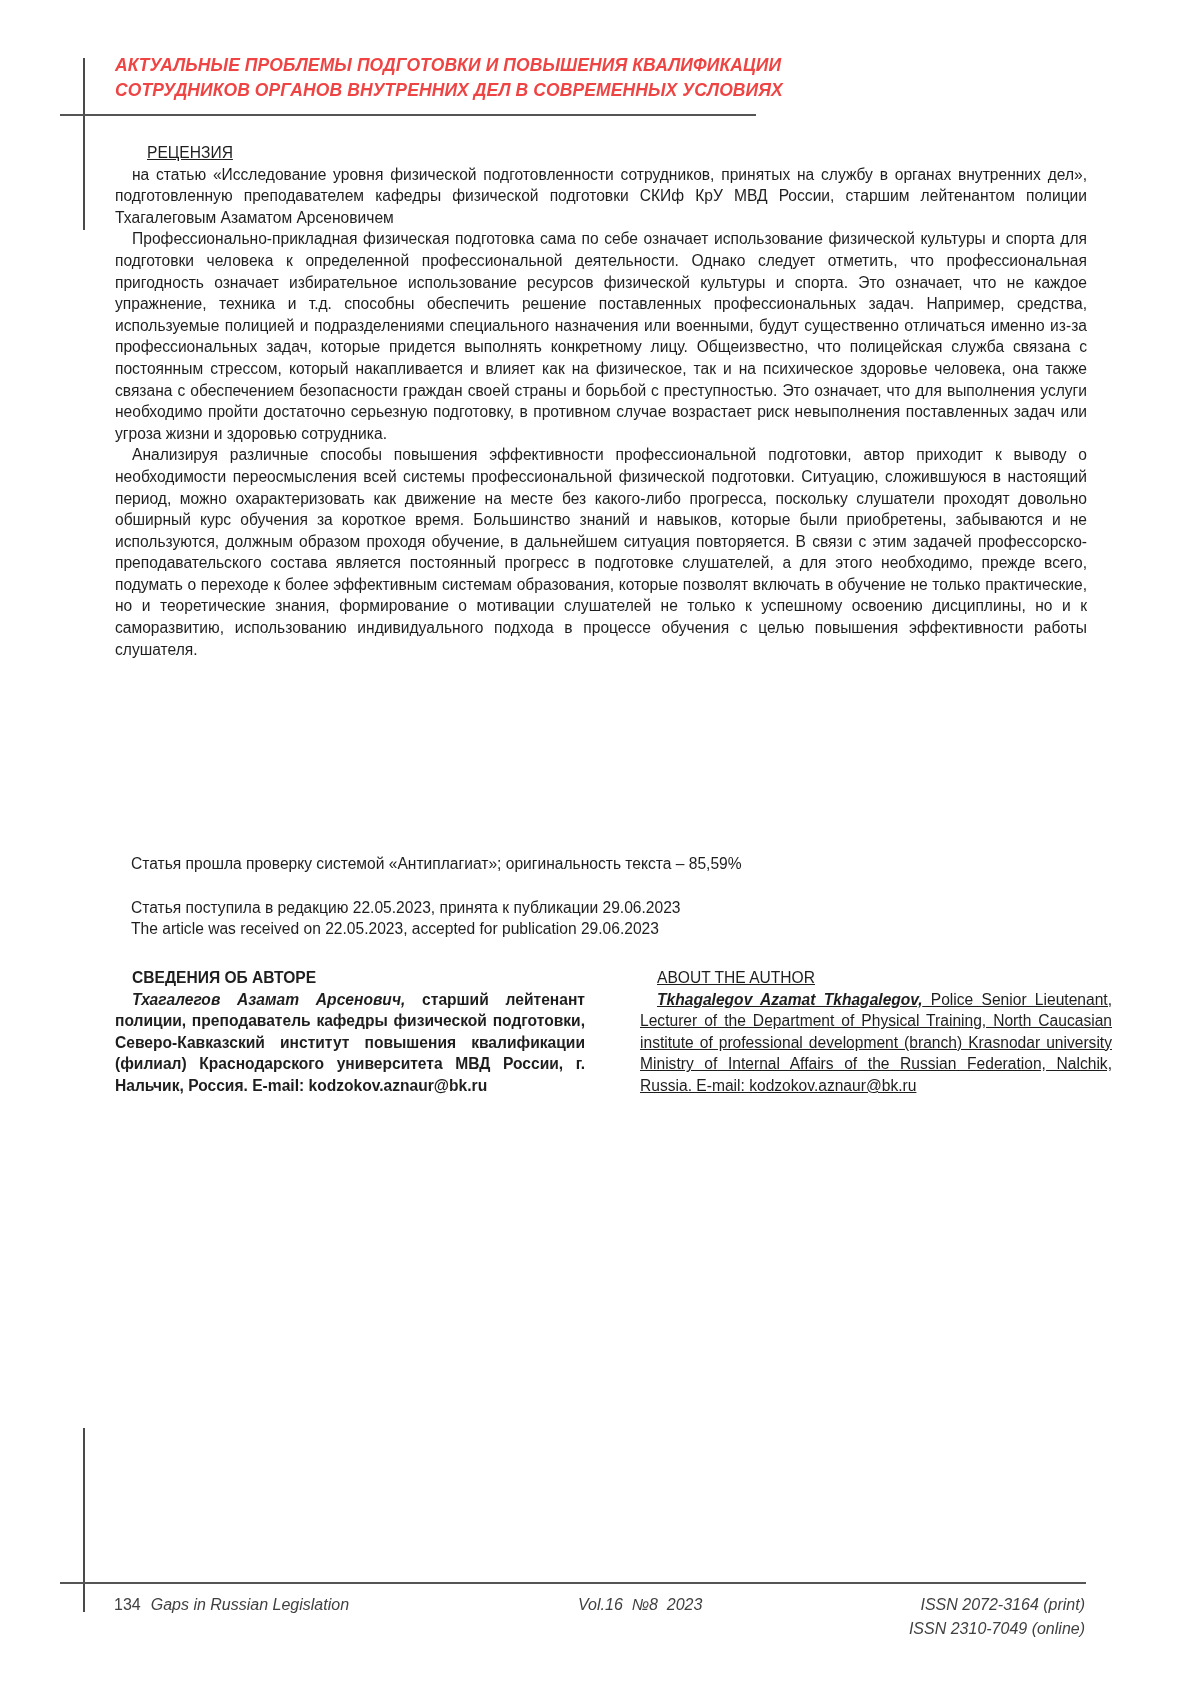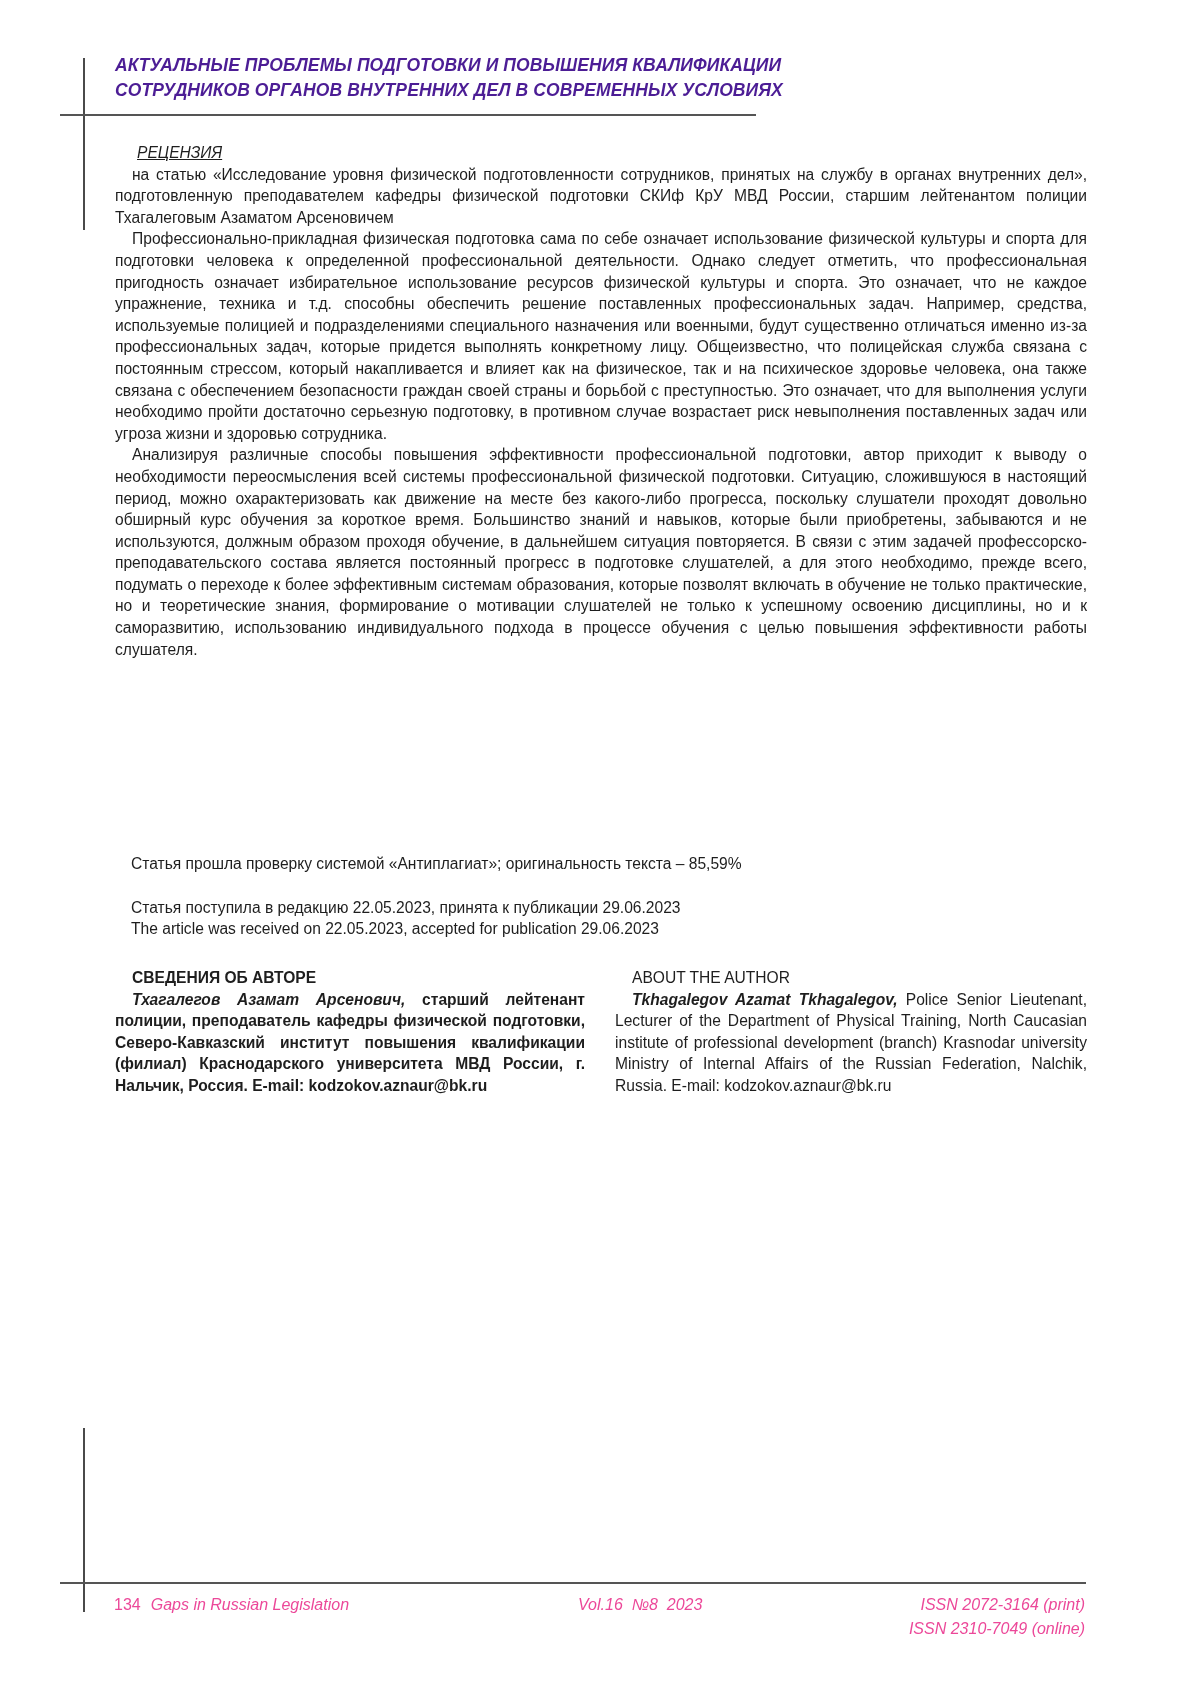--- a/index.html
+++ b/index.html
@@ -2,32 +2,32 @@
 <html><head>
 <meta charset="utf-8">
 <style>
   html, body { margin: 0; padding: 0; background: #ffffff; }
   body { width: 1200px; height: 1697px; position: relative; overflow: hidden;
          font-family: "Liberation Sans", "DejaVu Sans", sans-serif; color: #1e1e1e; }
   .vline { position: absolute; left: 83px; width: 2px; background: #4a4a4a; }
   .hline { position: absolute; height: 2px; background: #555555; }
   .running-head { position: absolute; left: 115px; top: 53px; width: 760px;
     font-style: italic; font-weight: bold; font-size: 17.5px; line-height: 25px;
-    letter-spacing: 0.1px; color: #4c1d95; }
+    letter-spacing: 0.1px; color: #ef4444; }
   .review { position: absolute; left: 115px; top: 142px; width: 972px;
     font-size: 15.6px; line-height: 21.6px; text-align: justify; }
-  .review-title { display: block; margin-left: 22px; font-style: italic; text-decoration: underline; }
+  .review-title { display: block; margin-left: 32px; text-decoration: underline; }
   .review p { margin: 0; text-indent: 17px; text-align: justify; }
   .review p.first { text-indent: 17px; }
   .meta { position: absolute; left: 131px; font-size: 15.6px; line-height: 21px; }
   .author-col { position: absolute; top: 967px; width: 470px; font-size: 15.6px; line-height: 21.6px; }
   .author-col .heading { margin-left: 17px; }
   .author-col p { margin: 0; text-indent: 17px; text-align: justify; }
   .author-col b { font-style: italic; }
-  .footer { position: absolute; top: 1593px; font-style: italic; font-size: 16px; line-height: 24px; color: #ec4899; }
+  .footer { position: absolute; top: 1593px; font-style: italic; font-size: 16px; line-height: 24px; color: #404040; }
   .footer .pagenum { font-style: normal; margin-right: 10px; }
 </style>
 </head>
 <body>
 
 <div class="vline" style="top:58px; height:172px;"></div>
 <div class="hline" style="left:60px; top:114px; width:696px;"></div>
 <div class="vline" style="top:1428px; height:184px;"></div>
 <div class="hline" style="left:60px; top:1582px; width:1026px;"></div>
 
@@ -44,21 +44,21 @@
 </div>
 
 <div class="meta" style="top:853px;">Статья прошла проверку системой «Антиплагиат»; оригинальность текста – 85,59%</div>
 <div class="meta" style="top:897px;">Статья поступила в редакцию 22.05.2023, принята к публикации 29.06.2023</div>
 <div class="meta" style="top:918px;">The article was received on 22.05.2023, accepted for publication 29.06.2023</div>
 
 <div class="author-col" style="left:115px;font-weight:bold;">
   <div class="heading">СВЕДЕНИЯ ОБ АВТОРЕ</div>
   <p><b>Тхагалегов Азамат Арсенович,</b><span> старший лейтенант полиции, преподаватель кафедры физической подготовки, Северо-Кавказский институт повышения квалификации (филиал) Краснодарского университета МВД России, г. Нальчик, Россия. E-mail: kodzokov.aznaur@bk.ru</span></p>
 </div>
-<div class="author-col" style="left:615px; width:472px;">
+<div class="author-col" style="left:640px; width:472px;text-decoration:underline;">
   <div class="heading">ABOUT THE AUTHOR</div>
   <p><b>Tkhagalegov Azamat Tkhagalegov,</b><span> Police Senior Lieutenant, Lecturer of the Department of Physical Training, North Caucasian institute of professional development (branch) Krasnodar university Ministry of Internal Affairs of the Russian Federation, Nalchik, Russia. E-mail: kodzokov.aznaur@bk.ru</span></p>
 </div>
 
 <div class="footer" style="left:114px;">
   <span class="pagenum">134</span><span>Gaps in Russian Legislation</span>
 </div>
 <div class="footer" style="left:578px; white-space:pre;">Vol.16  №8  2023</div>
 <div class="footer" style="right:115px; text-align:right;">
   <div>ISSN 2072-3164 (print)</div>

